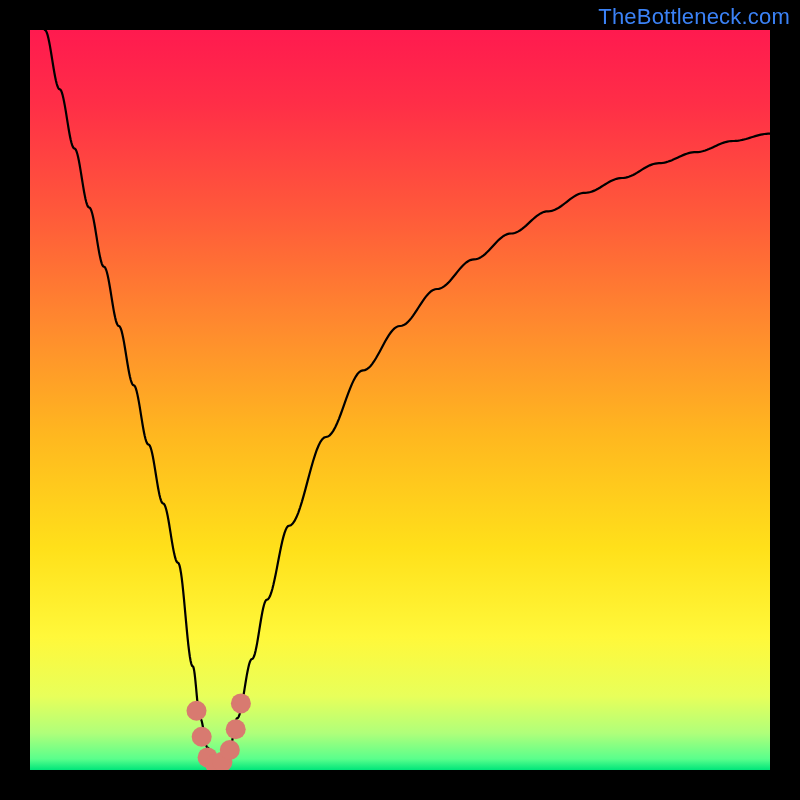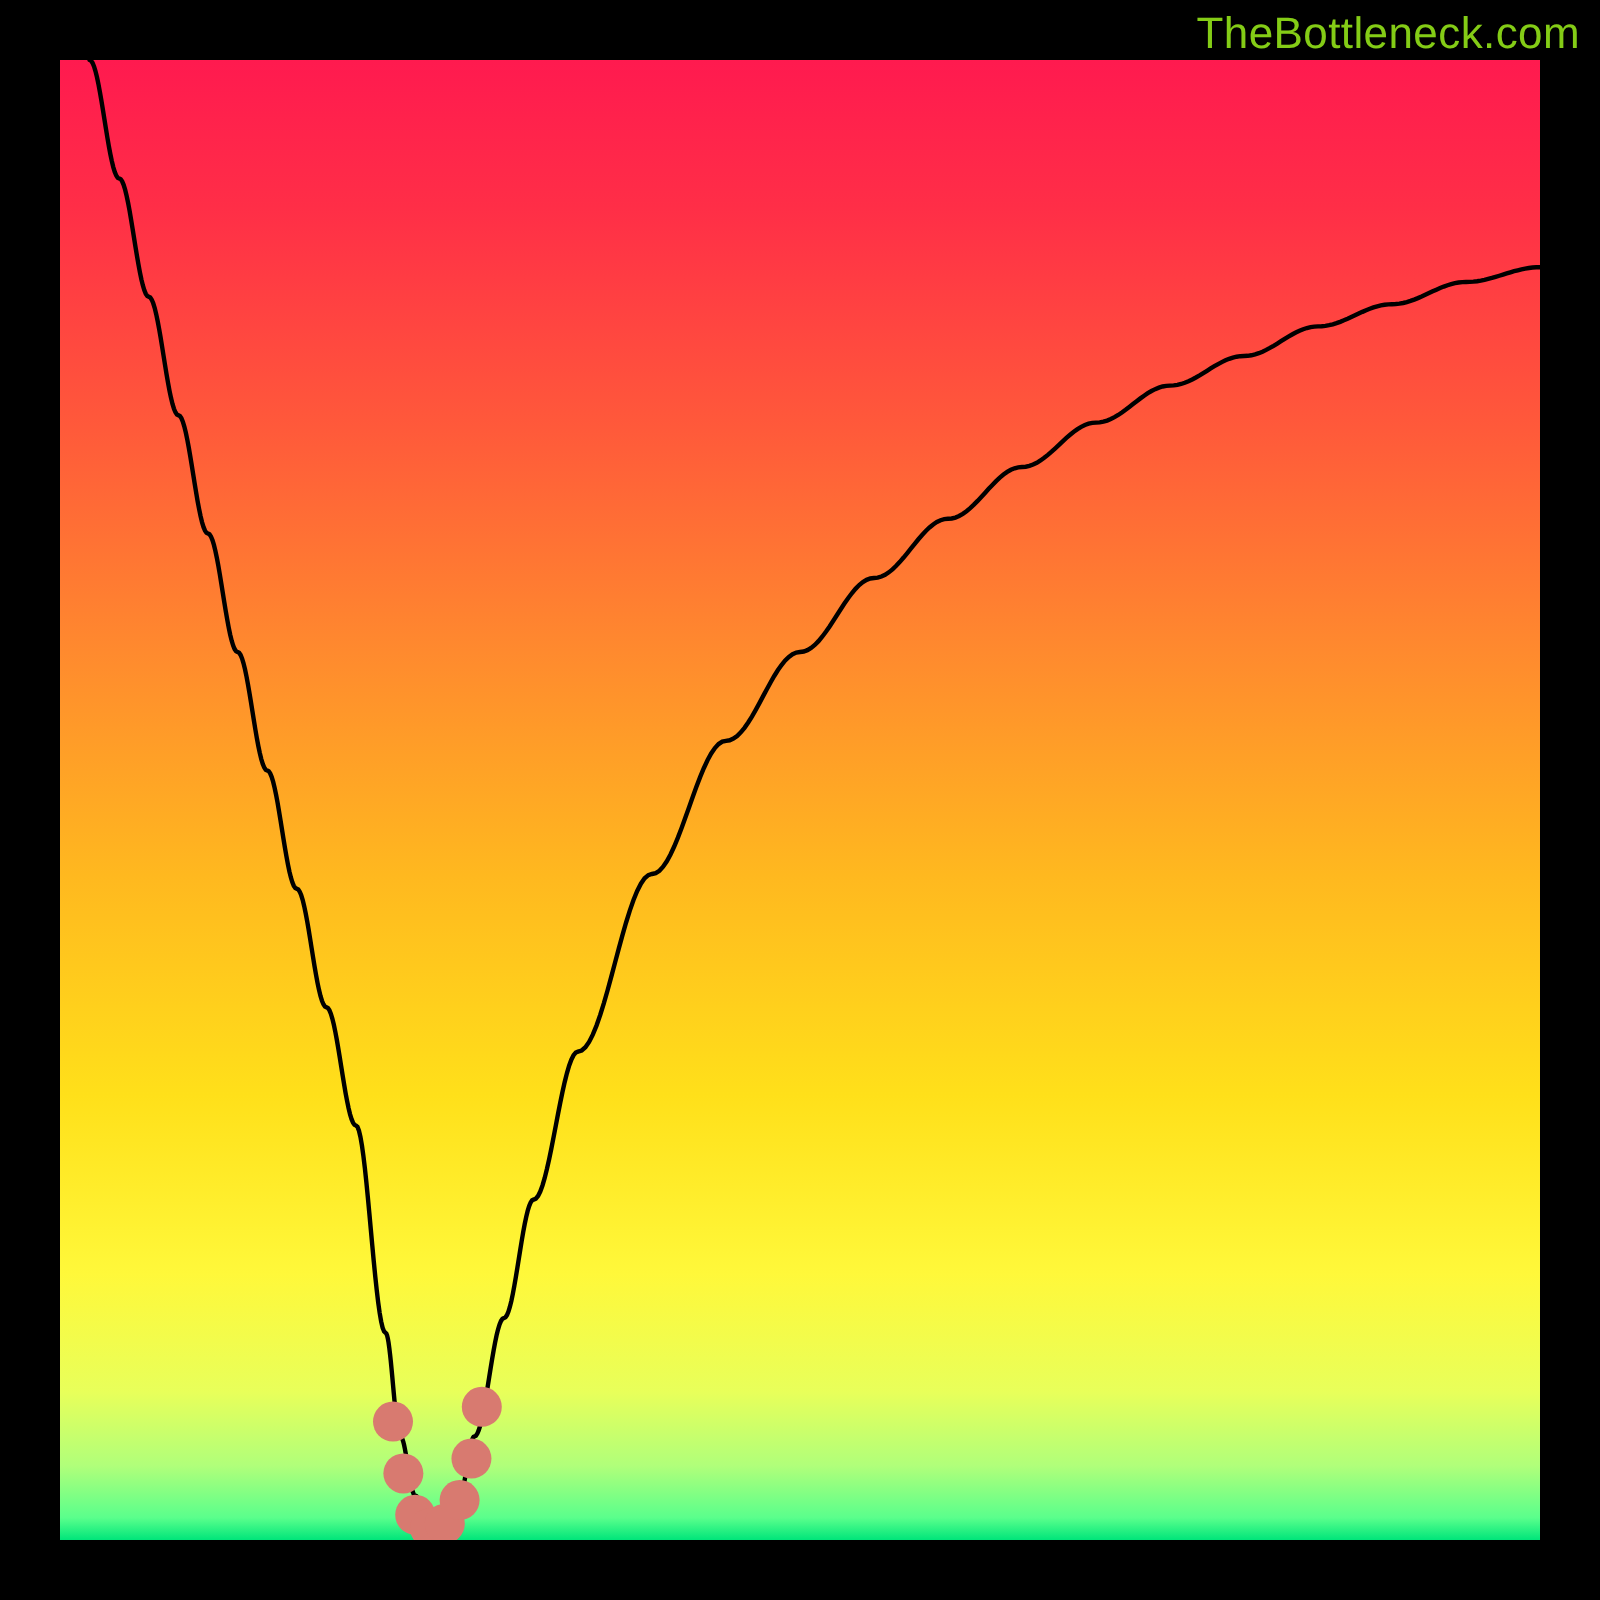--- a/index.html
+++ b/index.html
@@ -24,21 +24,21 @@
     left: 30px;
     top: 30px;
     width: 740px;
     height: 740px;
     overflow: hidden;
   }
   .watermark {
     position: absolute;
     top: 4px;
     right: 10px;
-    color: #84cc16;
+    color: #3b82f6;
     font-size: 22px;
     font-weight: 500;
     letter-spacing: 0.2px;
     user-select: none;
   }
   svg {
     display: block;
   }
 </style>
 </head>

